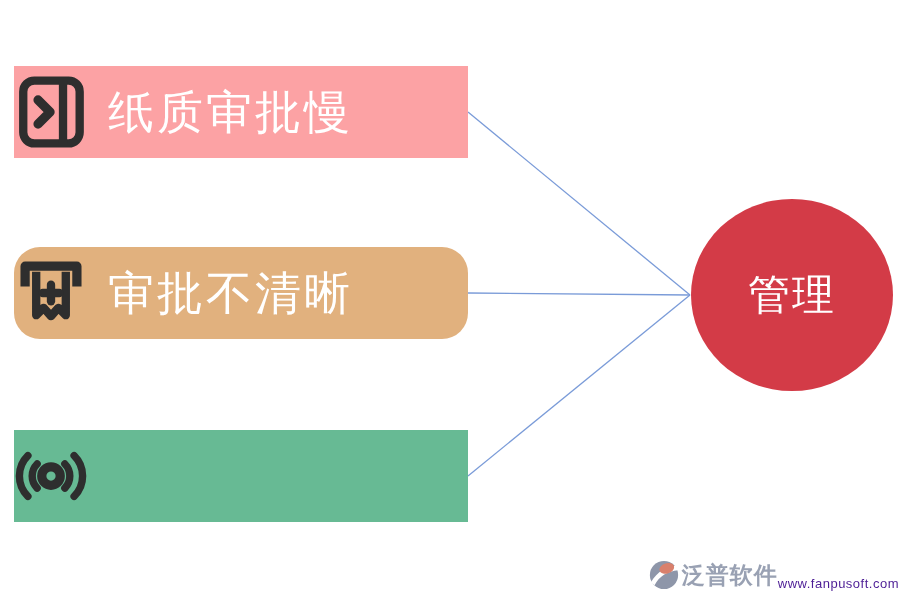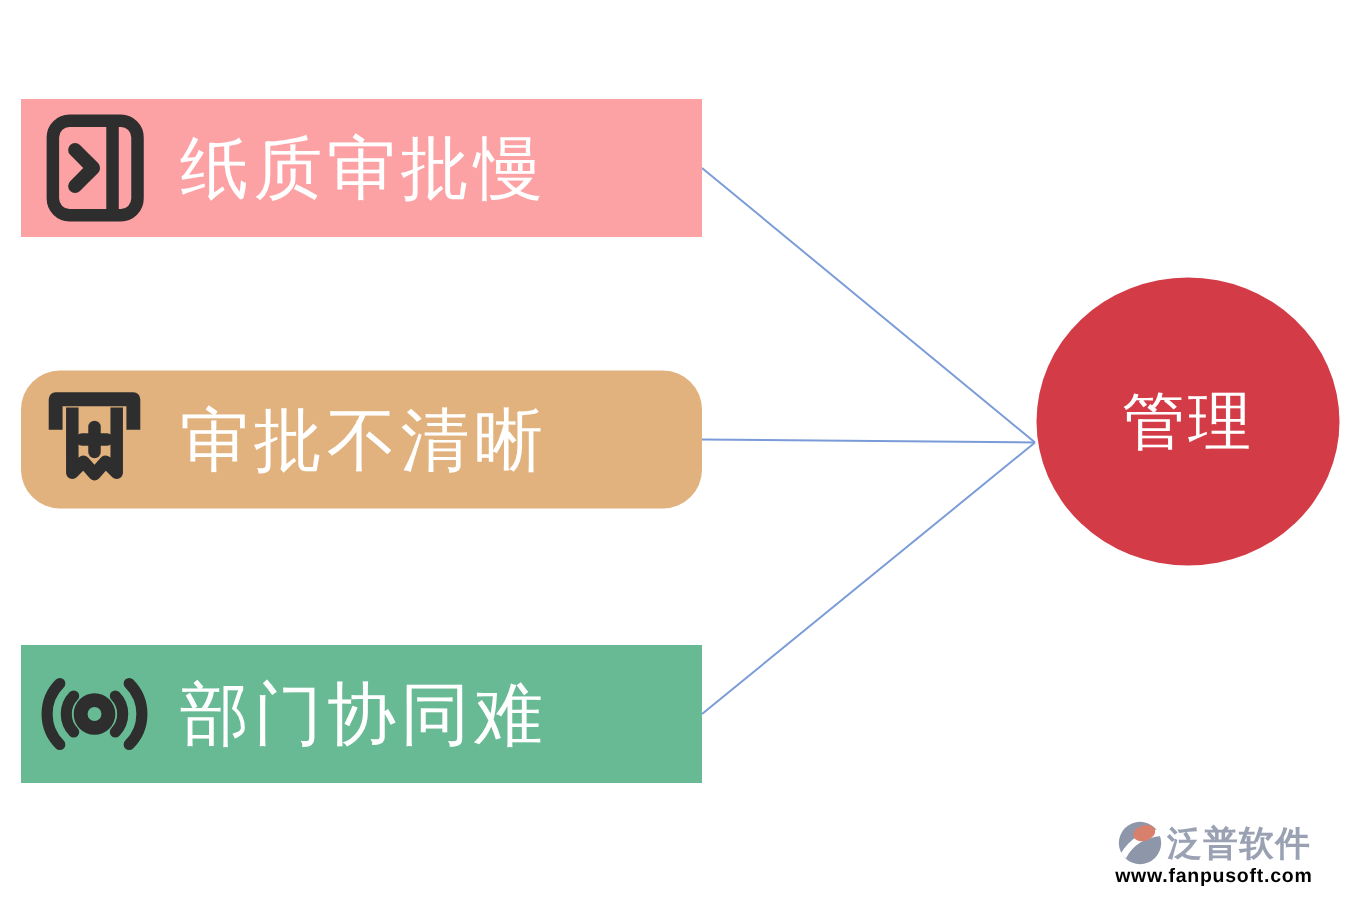--- a/index.html
+++ b/index.html
@@ -7,42 +7,42 @@
     width: 900px; height: 600px; overflow: hidden;
     background: #ffffff; position: relative;
     font-family: "Liberation Sans", "DejaVu Sans", sans-serif;
   }
   .canvas { position: absolute; inset: 0; width: 900px; height: 600px; }
   .connectors { position: absolute; left: 0; top: 0; pointer-events: none; }
 
   .bar {
     position: absolute; left: 14px; width: 454px; height: 92px;
     display: flex; align-items: center; gap: 20px;
-    padding-left: 12px; box-sizing: border-box;
+    box-sizing: border-box;
   }
   .bar-0 { top: 66px; }
   .bar-1 { top: 247px; }
   .bar-2 { top: 430px; }
   .bar-icon { width: 74px; height: 74px; flex: 0 0 auto; display: flex; }
   .bar-icon svg { width: 74px; height: 74px; }
   .bar-label {
     color: #ffffff; font-size: 46px; letter-spacing: 3px;
     white-space: nowrap; line-height: 1;
   }
 
   .center-node {
-    position: absolute; left: 691px; top: 185px;
+    position: absolute; left: 691px; top: 199px;
     width: 202px; height: 192px; border-radius: 50%;
     display: flex; flex-direction: column; align-items: center; justify-content: center;
     color: #ffffff; font-size: 42px; line-height: 54px; letter-spacing: 2px;
   }
 
   .watermark {
-    position: absolute; right: 25px; bottom: 9px;
-    display: flex; flex-direction: column; align-items: center;
+    position: absolute; right: 1px; bottom: 9px;
+    display: flex; flex-direction: row; align-items: flex-end;
   }
   .wm-row { display: flex; align-items: center; gap: 2px; }
   .wm-logo { width: 32px; height: 32px; display: flex; }
   .wm-brand { font-size: 23px; font-weight: bold; letter-spacing: 1px; }
   .wm-url { font-size: 13px; letter-spacing: 0.5px; margin-top: -2px; }
 </style>
 </head>
 <body>
 
 <div class="canvas">
@@ -79,34 +79,33 @@
   <div class="bar bar-2" style="background-color: rgb(103, 186, 148);">
     <span class="bar-icon">
       <svg viewBox="0 0 80 80" fill="none" stroke="#2E2E2E">
         <circle cx="40" cy="40" r="10" stroke-width="10"></circle>
         <path d="M25 27 A18.5 18.5 0 0 0 25 53" stroke-width="8" stroke-linecap="round"></path>
         <path d="M55 27 A18.5 18.5 0 0 1 55 53" stroke-width="8" stroke-linecap="round"></path>
         <path d="M15 18 A31 31 0 0 0 15 62" stroke-width="8" stroke-linecap="round"></path>
         <path d="M65 18 A31 31 0 0 1 65 62" stroke-width="8" stroke-linecap="round"></path>
       </svg>
     </span>
-    <span class="bar-label">部门协同难</span>
   </div>
 
   <div class="center-node" style="background-color: rgb(211, 59, 71);">
     <div>管理</div>
   </div>
 
   <div class="watermark">
     <div class="wm-row">
       <span class="wm-logo">
         <svg viewBox="0 0 34 34">
           <circle cx="17" cy="17" r="15" fill="#8E96A9"></circle>
           <path d="M3 25 C10 13 20 8 32 7 L32 12 C21 13 12 18 7 28 Z" fill="#ffffff"></path>
           <ellipse cx="20" cy="10" rx="8" ry="5.5" transform="rotate(-18 20 10)" fill="#D9806C"></ellipse>
         </svg>
       </span>
       <span class="wm-brand" style="color: rgb(153, 161, 179);">泛普软件</span>
     </div>
-    <div class="wm-url" style="color: #000000; font-weight: bold;">www.fanpusoft.com</div>
+    <div class="wm-url" style="color: #4c1d95;">www.fanpusoft.com</div>
   </div>
 
 </div>
 
 </body></html>

